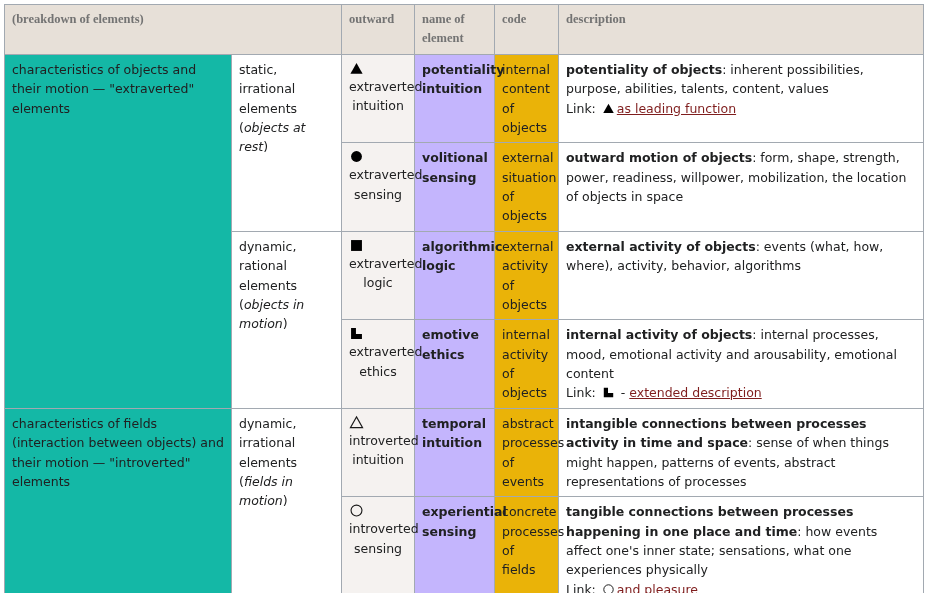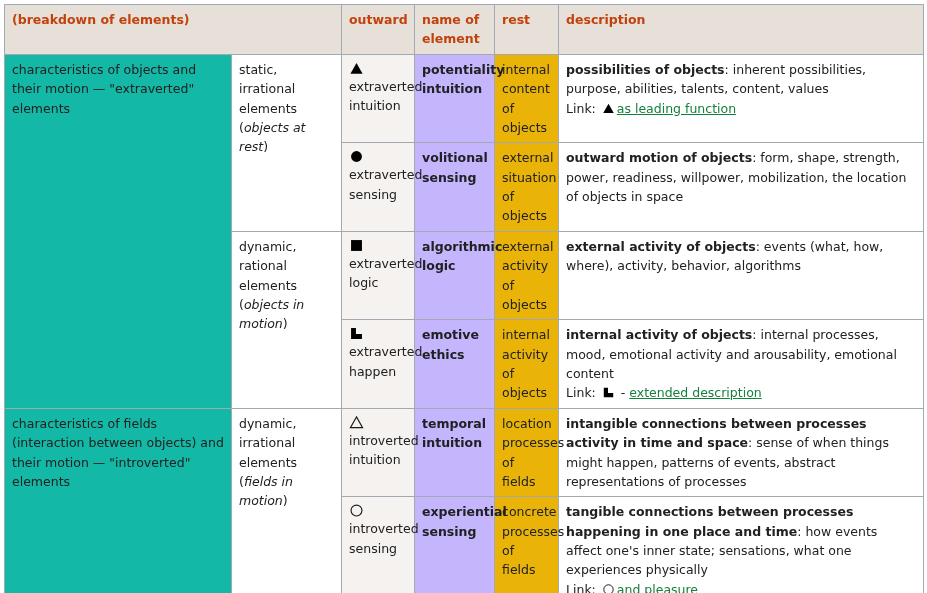--- a/index.html
+++ b/index.html
@@ -26,22 +26,23 @@
   table.wikitable > tbody > tr > td {
     border: 1px solid #a2a9b1;
     padding: 5px 7px;
     vertical-align: top;
     line-height: 1.55;
     text-align: left;
   }
   table.wikitable > tbody > tr > th {
     background: #e7e0d8;
     font-weight: bold;
-    color: #c2410c;
-    vertical-align: top;
+    color: #737373;
+    vertical-align: top;
+    font-family: Liberation Serif, serif;
   }
   
   col.c-group   { width: 227px; }
   col.c-sub     { width: 110px; }
   col.c-symbol  { width: 73px; }
   col.c-name    { width: 80px; }
   col.c-code    { width: 64px; }
   col.c-desc    { width: 365px; }
 
   td.group-cell {
@@ -64,24 +65,24 @@
   }
   td.code-cell {
     background: #eab308;
     vertical-align: top;
   }
   td.desc-cell {
     background: #ffffff;
     vertical-align: top;
   }
 
-  .sym-label { display: block; }
+  .sym-label { display: block; text-align: center; }
 
   a.wlink {
-    color: #15803d;
+    color: #7f1d1d;
   }
   .link-line {
     display: block;
     white-space: nowrap;
   }
   .link-prefix { }
   .dash { }
 
   
   .glyph {
@@ -109,38 +110,38 @@
       <col class="c-symbol">
     <col class="c-name">
       <col class="c-code">
       <col class="c-desc">
   </colgroup>
   <tbody id="tbody-root">
       <tr>
         <th colspan="2">(breakdown of elements)</th>
         <th>outward</th>
         <th>name of element</th>
-        <th>rest</th>
+        <th>code</th>
         <th>description</th>
       </tr>
       <tr>
         <td class="group-cell" rowspan="4">characteristics of objects and their motion — "extraverted" elements</td>
         <td class="sub-cell" rowspan="2"><span>static, irrational elements (</span><em class="it">objects at rest</em><span>)</span></td>
         <td class="symbol-cell">
           <span class="glyph">
             <svg width="15" height="15" viewBox="0 0 16 16">
               <polygon points="8,2 14.5,13.5 1.5,13.5" fill="#000000"></polygon>
             </svg>
           </span>
           <span class="sym-label">extraverted</span>
           <span class="sym-label">intuition</span>
         </td>
         <td class="name-cell">potentiality intuition</td>
         <td class="code-cell">internal content of objects</td>
-        <td class="desc-cell"><b class="bd">possibilities of objects</b><span>: inherent possibilities, purpose, abilities, talents, content, values</span><span class="link-line"><span class="link-prefix">Link:</span> <span class="inline-glyph"><svg width="13" height="13" viewBox="0 0 16 16">
+        <td class="desc-cell"><b class="bd">potentiality of objects</b><span>: inherent possibilities, purpose, abilities, talents, content, values</span><span class="link-line"><span class="link-prefix">Link:</span> <span class="inline-glyph"><svg width="13" height="13" viewBox="0 0 16 16">
                 <polygon points="8,2 14.5,13.5 1.5,13.5" fill="#000000"></polygon>
               </svg></span><a class="wlink" href="#">as leading function</a></span></td>
       </tr>
       <tr>
         <td class="symbol-cell">
           <span class="glyph">
             <svg width="15" height="15" viewBox="0 0 16 16">
               <circle cx="8" cy="8" r="5.8" fill="#000000"></circle>
             </svg>
           </span>
@@ -167,42 +168,42 @@
         <td class="desc-cell"><b class="bd">external activity of objects</b><span>: events (what, how, where), activity, behavior, algorithms</span></td>
       </tr>
       <tr>
         <td class="symbol-cell">
           <span class="glyph">
             <svg width="15" height="15" viewBox="0 0 16 16">
               <polygon points="2.2,2.2 7.4,2.2 7.4,8.6 13.8,8.6 13.8,13.8 2.2,13.8" fill="#000000"></polygon>
             </svg>
           </span>
           <span class="sym-label">extraverted</span>
-          <span class="sym-label">happen</span>
+          <span class="sym-label">ethics</span>
         </td>
         <td class="name-cell">emotive ethics</td>
         <td class="code-cell">internal activity of objects</td>
         <td class="desc-cell"><b class="bd">internal activity of objects</b><span>: internal processes, mood, emotional activity and arousability, emotional content</span><span class="link-line"><span class="link-prefix">Link:</span> <span class="inline-glyph"><svg width="13" height="13" viewBox="0 0 16 16">
                 <polygon points="2.2,2.2 7.4,2.2 7.4,8.6 13.8,8.6 13.8,13.8 2.2,13.8" fill="#000000"></polygon>
               </svg></span> <span class="dash">-</span> <a class="wlink" href="#">extended description</a></span></td>
       </tr>
       <tr>
         <td class="group-cell" rowspan="4">characteristics of fields (interaction between objects) and their motion — "introverted" elements</td>
         <td class="sub-cell" rowspan="2"><span>dynamic, irrational elements (</span><em class="it">fields in motion</em><span>)</span></td>
         <td class="symbol-cell">
           <span class="glyph">
             <svg width="15" height="15" viewBox="0 0 16 16">
               <polygon points="8,2 14.5,13.5 1.5,13.5" fill="none" stroke="#1a1a1a" stroke-width="1.2"></polygon>
             </svg>
           </span>
           <span class="sym-label">introverted</span>
           <span class="sym-label">intuition</span>
         </td>
         <td class="name-cell">temporal intuition</td>
-        <td class="code-cell">location processes of fields</td>
+        <td class="code-cell">abstract processes of events</td>
         <td class="desc-cell"><b class="bd">intangible connections between processes activity in time and space</b><span>: sense of when things might happen, patterns of events, abstract representations of processes</span></td>
       </tr>
       <tr>
         <td class="symbol-cell">
           <span class="glyph">
             <svg width="15" height="15" viewBox="0 0 16 16">
               <circle cx="8" cy="8" r="5.8" fill="none" stroke="#1a1a1a" stroke-width="1.2"></circle>
             </svg>
           </span>
           <span class="sym-label">introverted</span>

